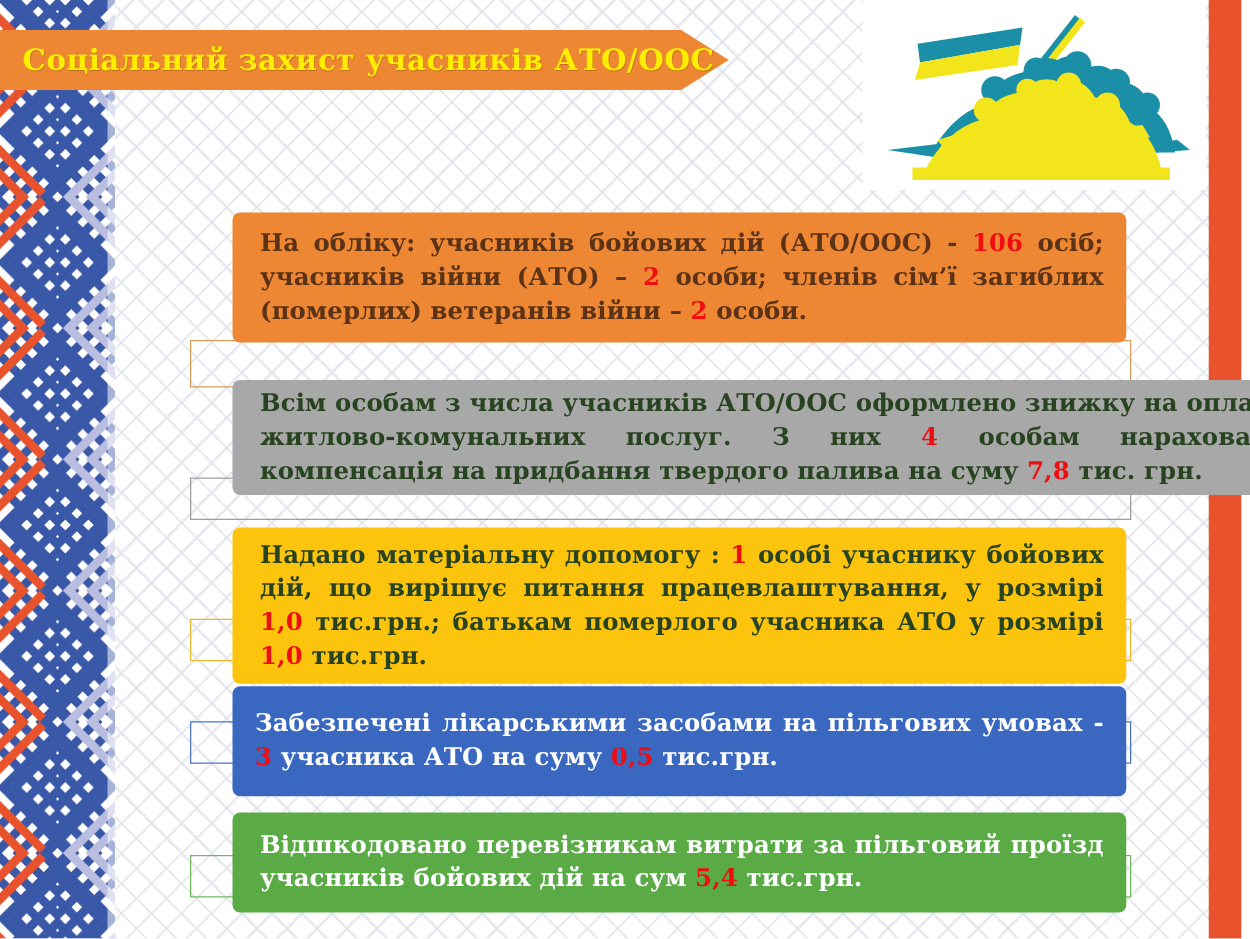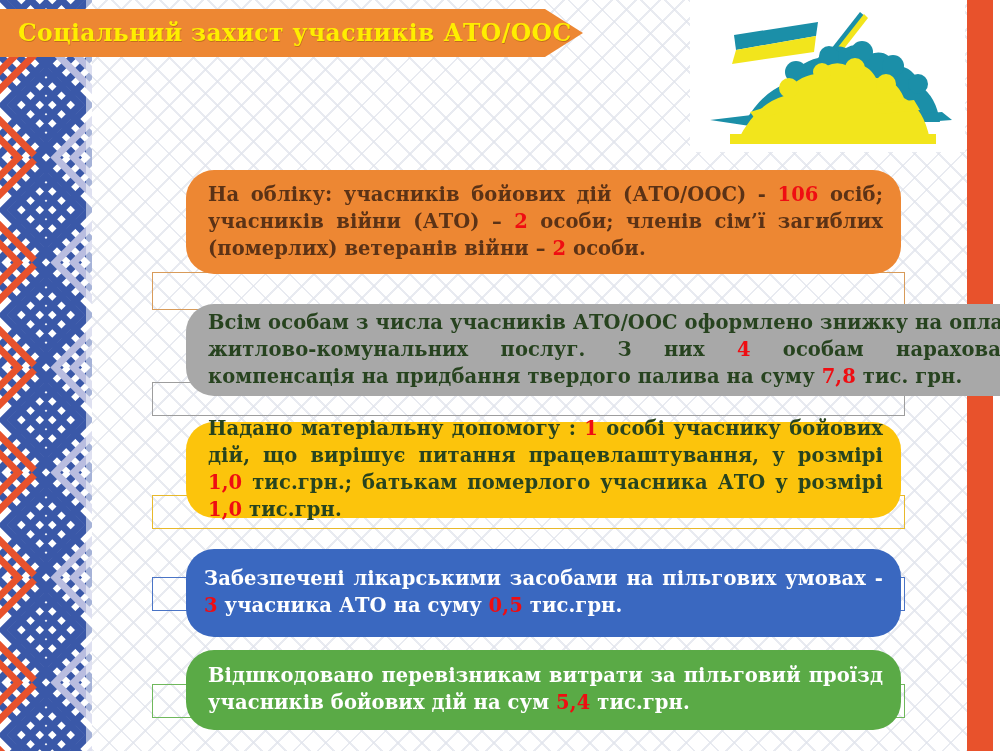--- a/index.html
+++ b/index.html
@@ -58,21 +58,21 @@
     width: 26px;
     height: 751px;
     background: #e8522c;
     z-index: 3;
   }
 
   
   .title-banner {
     position: absolute;
     left: 0px;
-    top: 9px;
+    top: 24px;
     width: 583px;
     height: 48px;
     z-index: 6;
   }
   .title-banner .shape {
     position: absolute;
     inset: 0;
     background: #ed8733;
     -webkit-clip-path: polygon(0 0, 545px 0, 583px 50%, 545px 100%, 0 100%);
     clip-path: polygon(0 0, 545px 0, 583px 50%, 545px 100%, 0 100%);
@@ -119,21 +119,21 @@
   
   .frame {
     position: absolute;
     border: 1.6px solid #c8c8c8;
     background: transparent;
     box-sizing: border-box;
   }
 
   .box {
     position: absolute;
-    border-radius: 28px;
+    border-radius: 6px;
     box-sizing: border-box;
     display: flex;
     align-items: center;
     padding: 6px 18px 8px 22px;
   }
   .box p {
     margin: 0;
     width: 100%;
     text-align: justify;
     text-align-last: left;
@@ -268,21 +268,21 @@
 
     <div class="row r2">
       <div class="frame" style="left:152px; top:382px; width:753px; height:34px;"></div>
       <div class="box" style="left:186px; top:304px; width:860px; height:92px;">
         <p><span>Всім особам з числа учасників АТО/ООС оформлено знижку на оплату житлово-комунальних послуг. З них </span><span class="num">4</span><span> особам нарахована компенсація на придбання твердого палива на суму </span><span class="num">7,8</span><span> тис. грн.</span></p>
       </div>
     </div>
 
     <div class="row r3">
       <div class="frame" style="left:152px; top:495px; width:753px; height:34px;"></div>
-      <div class="box" style="left:186px; top:422px; width:715px; height:96px;">
+      <div class="box" style="left:186px; top:422px; width:715px; height:125px;">
         <p><span>Надано матеріальну допомогу : </span><span class="num">1</span><span> особі  учаснику бойових дій, що вирішує питання працевлаштування, у розмірі  </span><span class="num">1,0</span><span> тис.грн.;  батькам померлого учасника АТО у розмірі  </span><span class="num">1,0</span><span> тис.грн.</span></p>
       </div>
     </div>
 
     <div class="row r4">
       <div class="frame" style="left:152px; top:577px; width:753px; height:34px;"></div>
       <div class="box" style="left:186px; top:549px; width:715px; height:88px;">
         <p><span>Забезпечені лікарськими засобами на пільгових умовах - </span><span class="num">3</span><span> учасника АТО на суму </span><span class="num">0,5</span><span> тис.грн.</span></p>
       </div>
     </div>

